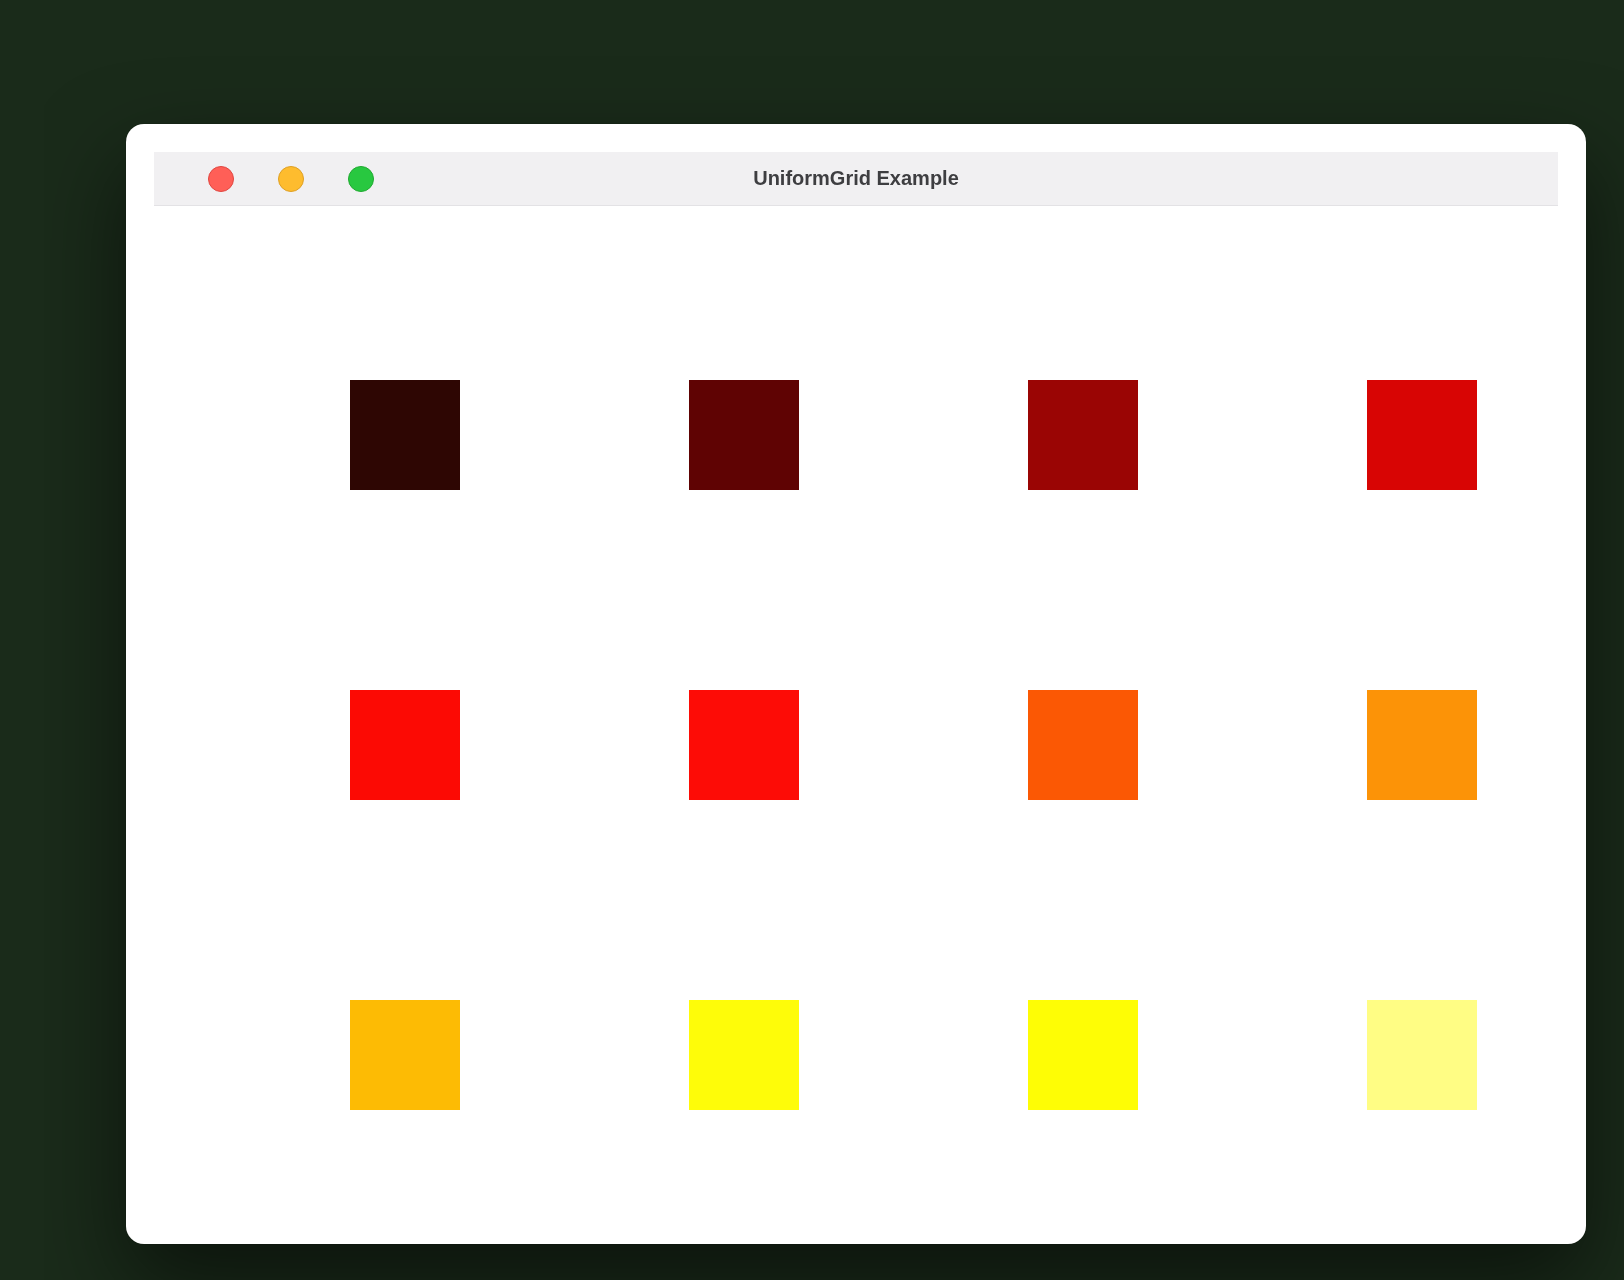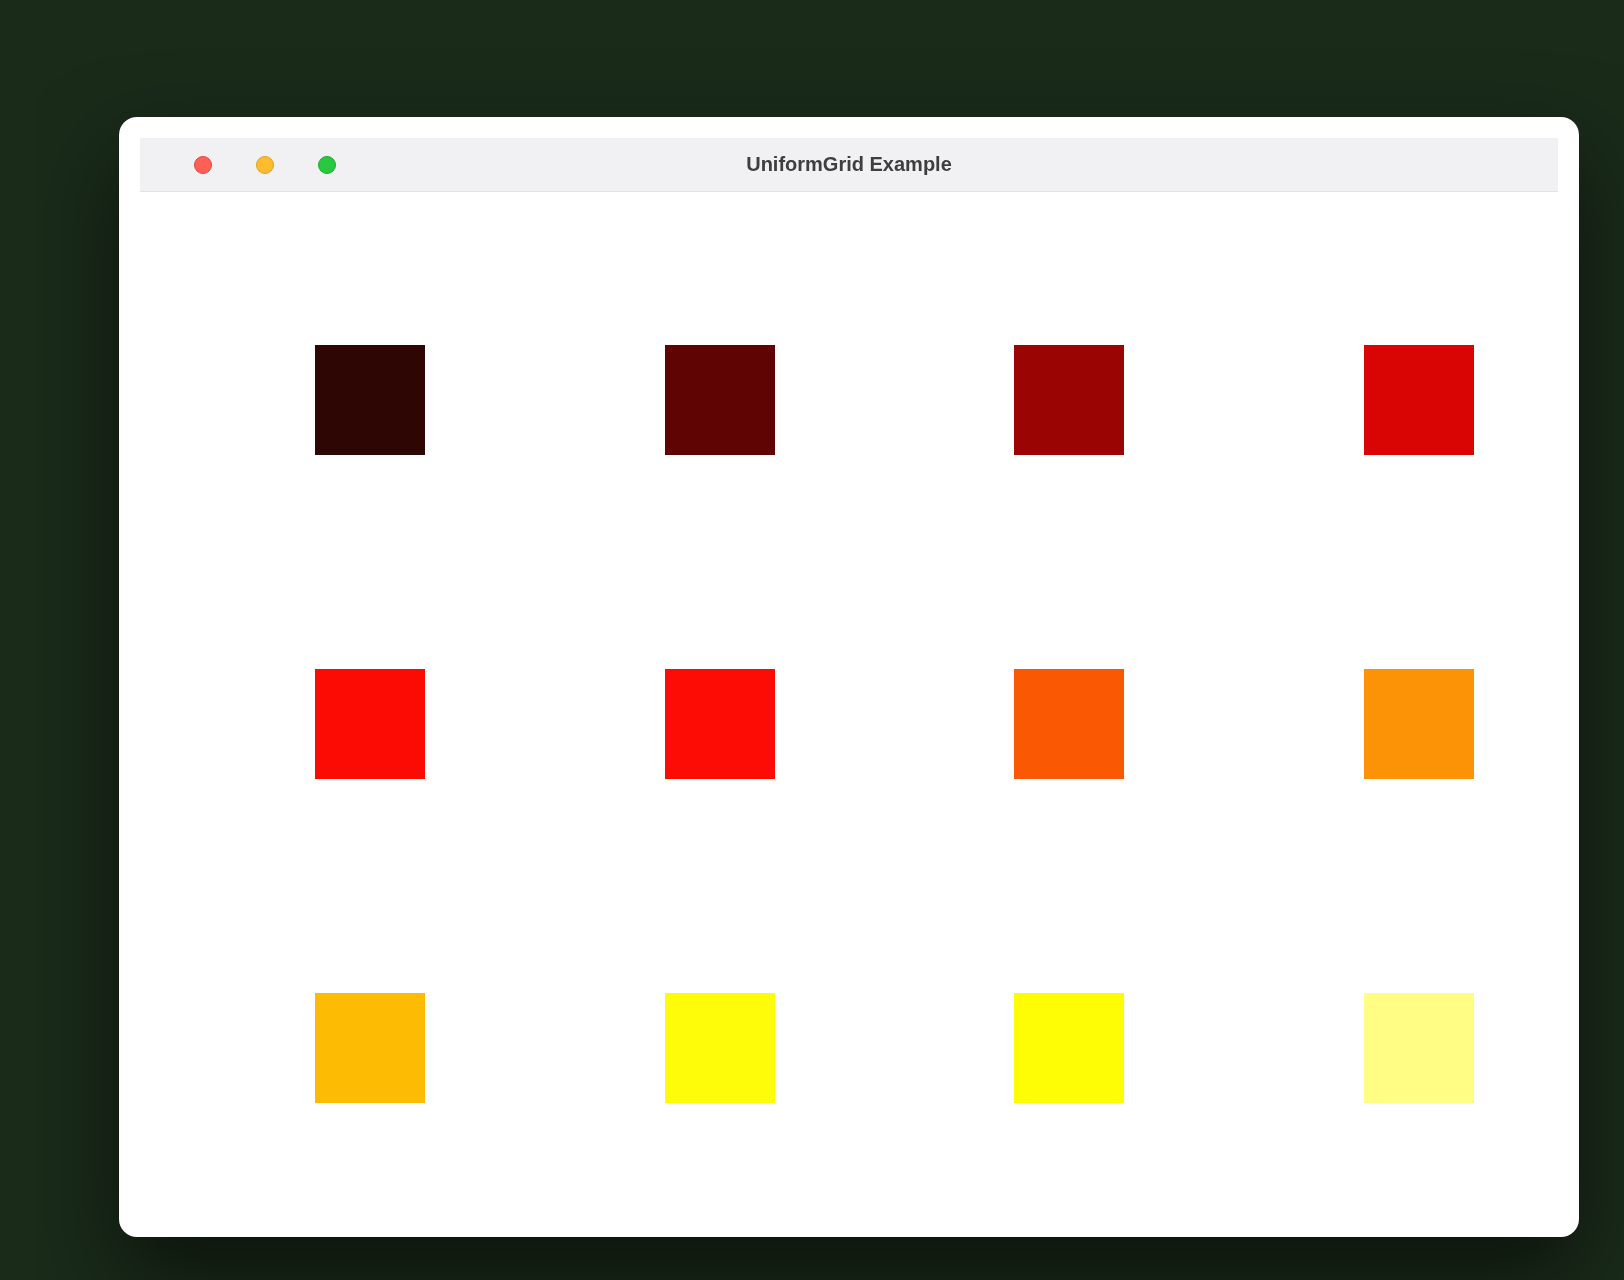--- a/index.html
+++ b/index.html
@@ -1,15 +1,15 @@
 <!DOCTYPE html>
 <html><head>
   <meta charset="utf-8">
   <style>
-    * { box-sizing: border-box; margin: 16px; padding: 5px; }
+    * { box-sizing: border-box; margin: 16px; padding: 12px; }
     body {
       background: #1a2b1a;
       width: 1624px;
       height: 1280px;
       display: flex;
       align-items: center;
       justify-content: center;
       font-family: -apple-system, BlinkMacSystemFont, "Segoe UI", Helvetica, Arial, sans-serif;
     }
     .window {

